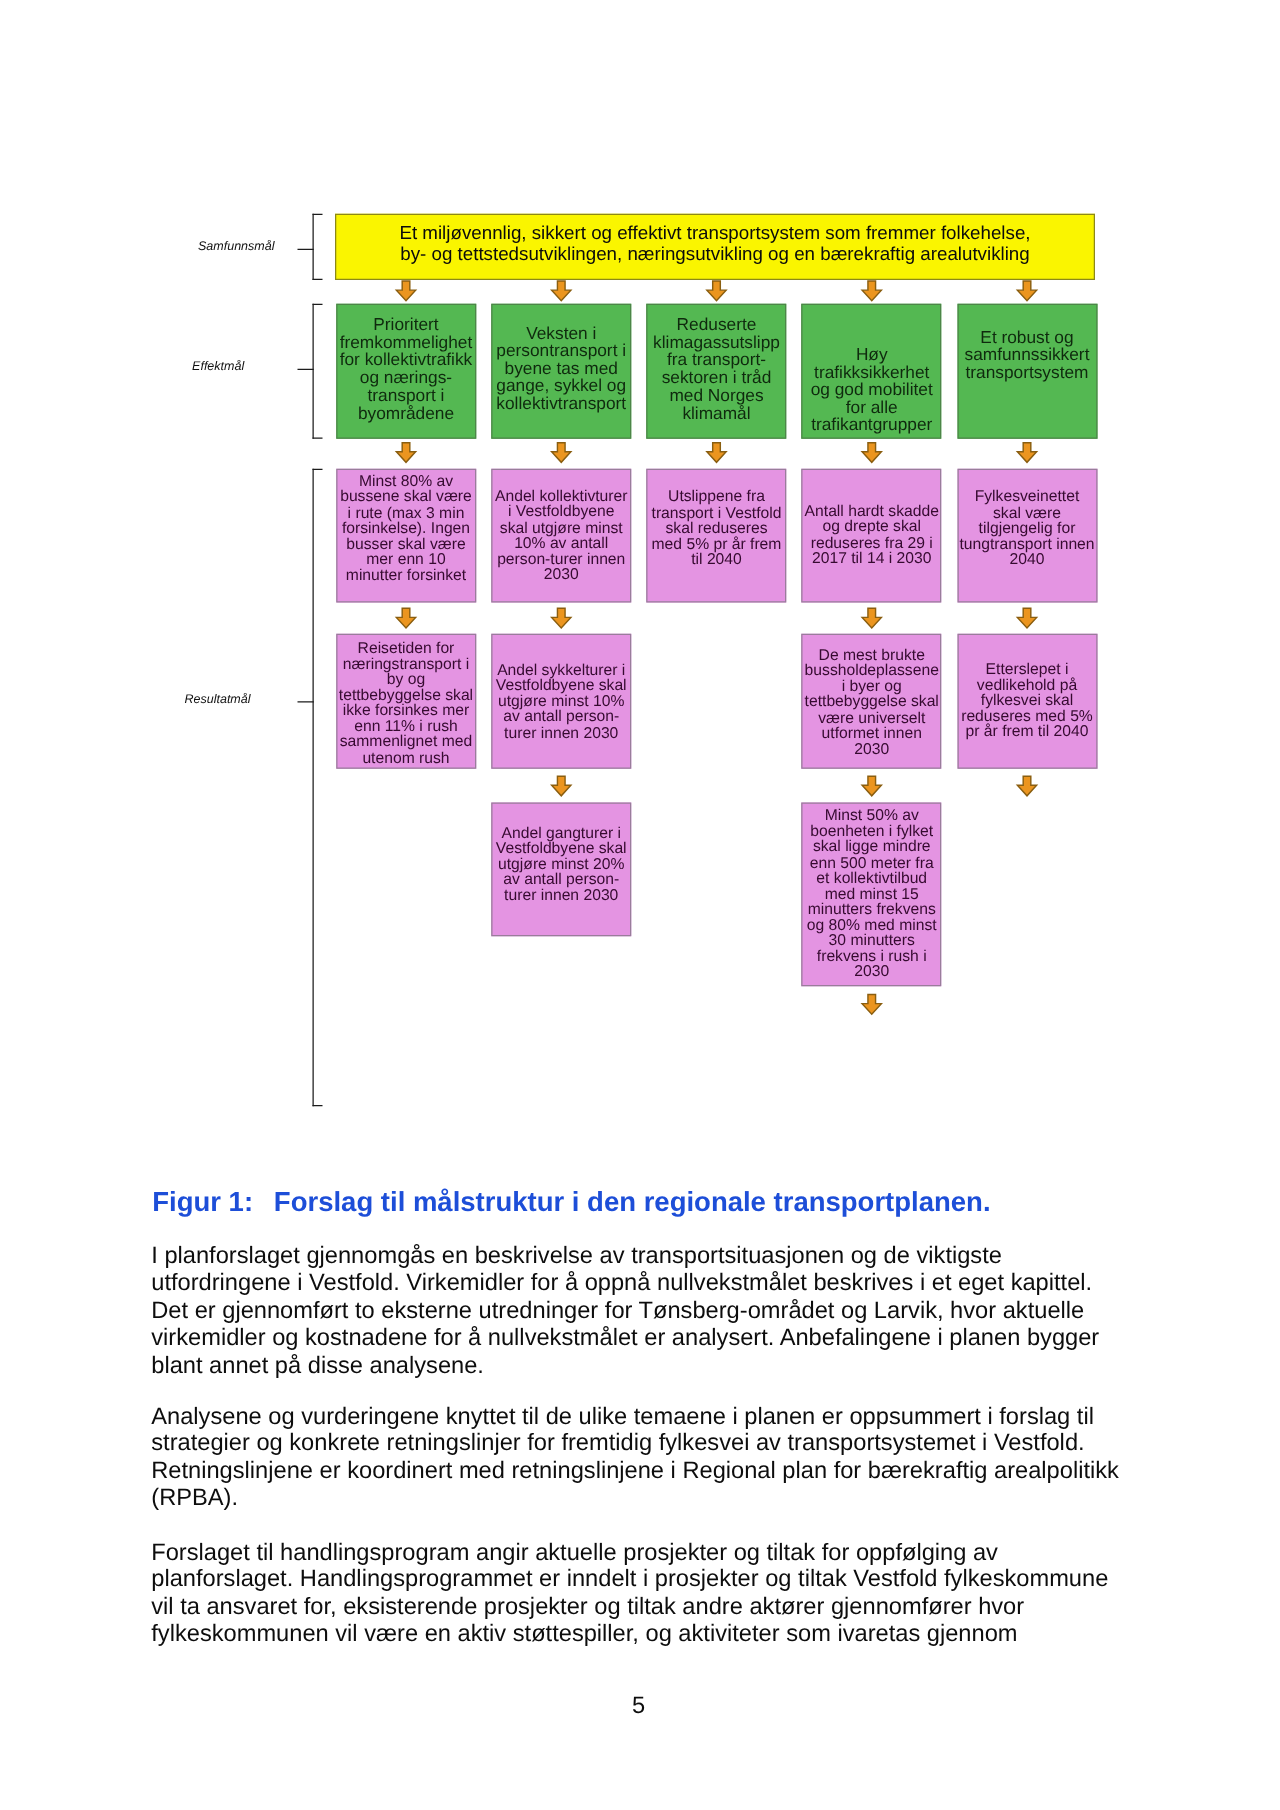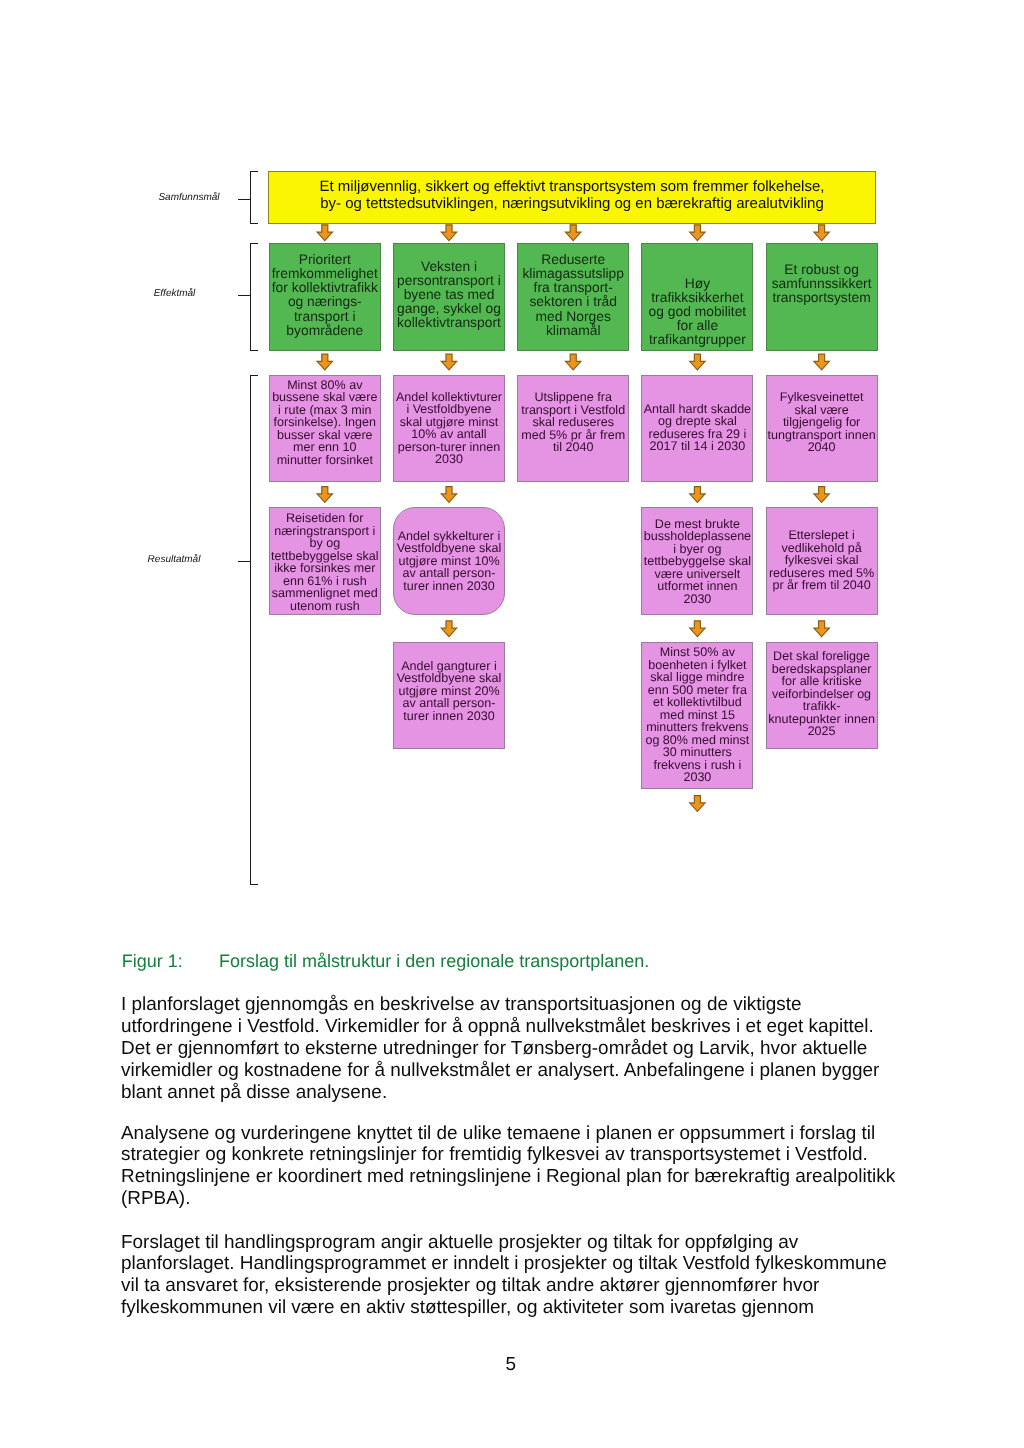--- a/index.html
+++ b/index.html
@@ -23,22 +23,22 @@
   .res{background:#e494e2;border:1px solid #997d9b;color:#360a30;
        font-size:12.55px;line-height:12.5px;}
 
   
   .brk{position:absolute;box-sizing:border-box;border:1.5px solid #1c1c1c;border-right:0;}
   .brk-tick{position:absolute;height:0;border-top:1.5px solid #1c1c1c;}
   .lbl{position:absolute;font-style:italic;font-size:10px;white-space:nowrap;color:#111;
        text-align:center;}
 
   
-  .caption{position:absolute;left:121.8px;top:951.6px;font-size:18px;color:#15803d;
-           white-space:nowrap;line-height:19px;}
+  .caption{position:absolute;left:121.8px;top:951.6px;font-size:22px;color:#1d4ed8;
+           white-space:nowrap;line-height:19px;font-weight:bold;}
   .cap-label{display:inline-block;width:97.3px;}
   .para{position:absolute;left:121px;font-size:18.93px;line-height:21.8px;color:#0d0d0d;
         white-space:pre;}
   .pageno{position:absolute;font-size:18.93px;color:#0d0d0d;}
 </style>
 </head>
 <body>
 
 <div class="page">
 
@@ -133,25 +133,25 @@
 tungtransport innen
 2040</span>
       </div>
 
     <div class="box res" style="left:268.7px;top:507.0px;width:112.2px;height:107.5px;padding-top:4.30px;">
         <span>Reisetiden for
 næringstransport i
 by og
 tettbebyggelse skal
 ikke forsinkes mer
-enn 61% i rush
+enn 11% i rush
 sammenlignet med
 utenom rush</span>
       </div>
-    <div class="box res" style="left:392.9px;top:507.0px;width:112.2px;height:107.5px;padding-top:21.90px;border-radius:22px;">
+    <div class="box res" style="left:392.9px;top:507.0px;width:112.2px;height:107.5px;padding-top:21.90px;">
         <span>Andel sykkelturer i
 Vestfoldbyene skal
 utgjøre minst 10%
 av antall person-
 turer innen 2030</span>
       </div>
     <div class="box res" style="left:641.3px;top:507.0px;width:112.2px;height:107.5px;padding-top:9.50px;text-align:center;">
         <span>De mest brukte
 bussholdeplassene
 i byer og
@@ -180,29 +180,20 @@
 boenheten i fylket
 skal ligge mindre
 enn 500 meter fra
 et kollektivtilbud
 med minst 15
 minutters frekvens
 og 80% med minst
 30 minutters
 frekvens i rush i
 2030</span>
-      </div>
-    <div class="box res" style="left:765.5px;top:641.5px;width:112.2px;height:107.5px;padding-top:7.90px;">
-        <span>Det skal foreligge
-beredskapsplaner
-for alle kritiske
-veiforbindelser og
-trafikk-
-knutepunkter innen
-2025</span>
       </div>
 
 
     <svg id="arrows" width="1024" height="940" viewBox="0 0 1024 940" style="position:absolute;left:0;top:0;pointer-events:none;">
       <defs>
         <g id="dnarrow">
           <path d="M -3.05 -7.85 L 3.05 -7.85 L 3.05 -0.6 L 7.7 -0.6 L 0 7.85 L -7.7 -0.6 L -3.05 -0.6 Z" fill="#eb951f" stroke="#8a5e10" stroke-width="1.15" stroke-linejoin="miter"></path>
         </g>
       </defs>
       <use href="#dnarrow" x="324.8" y="232.7"></use>

